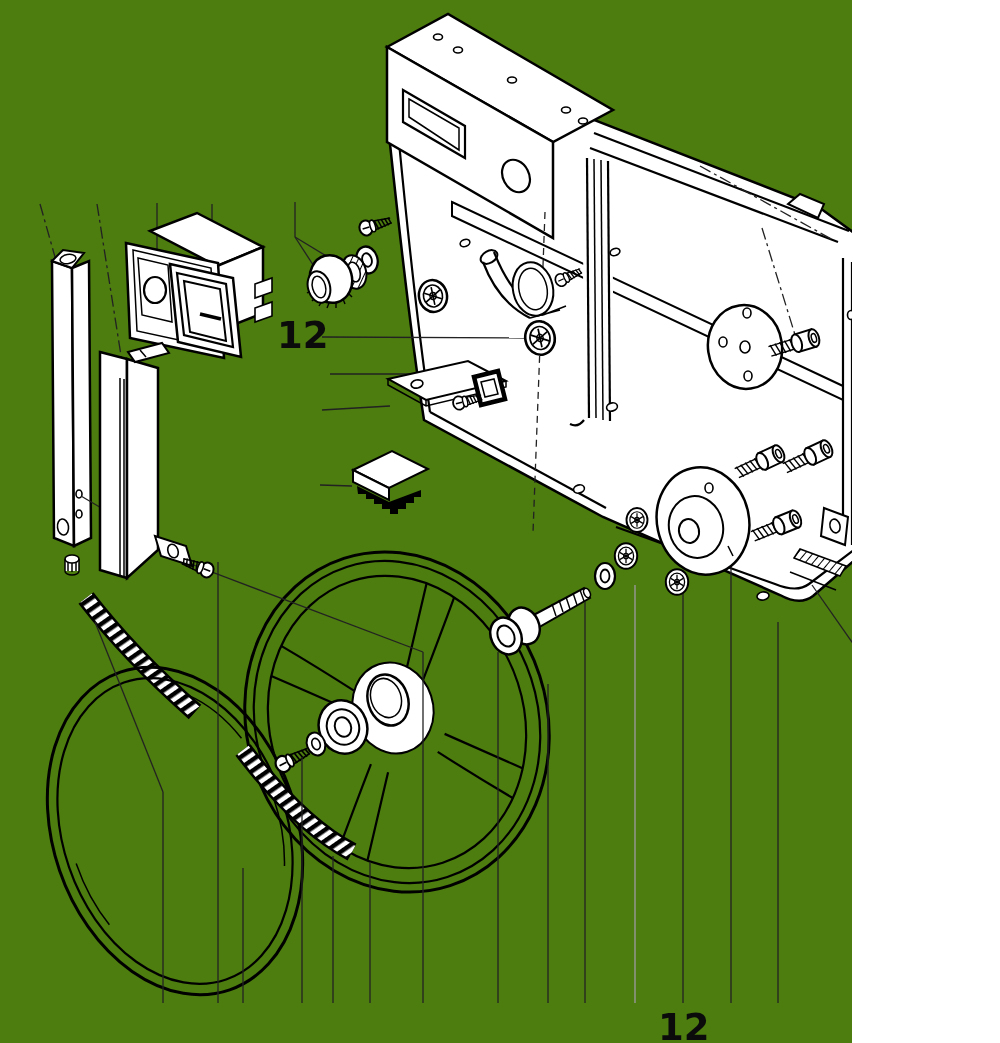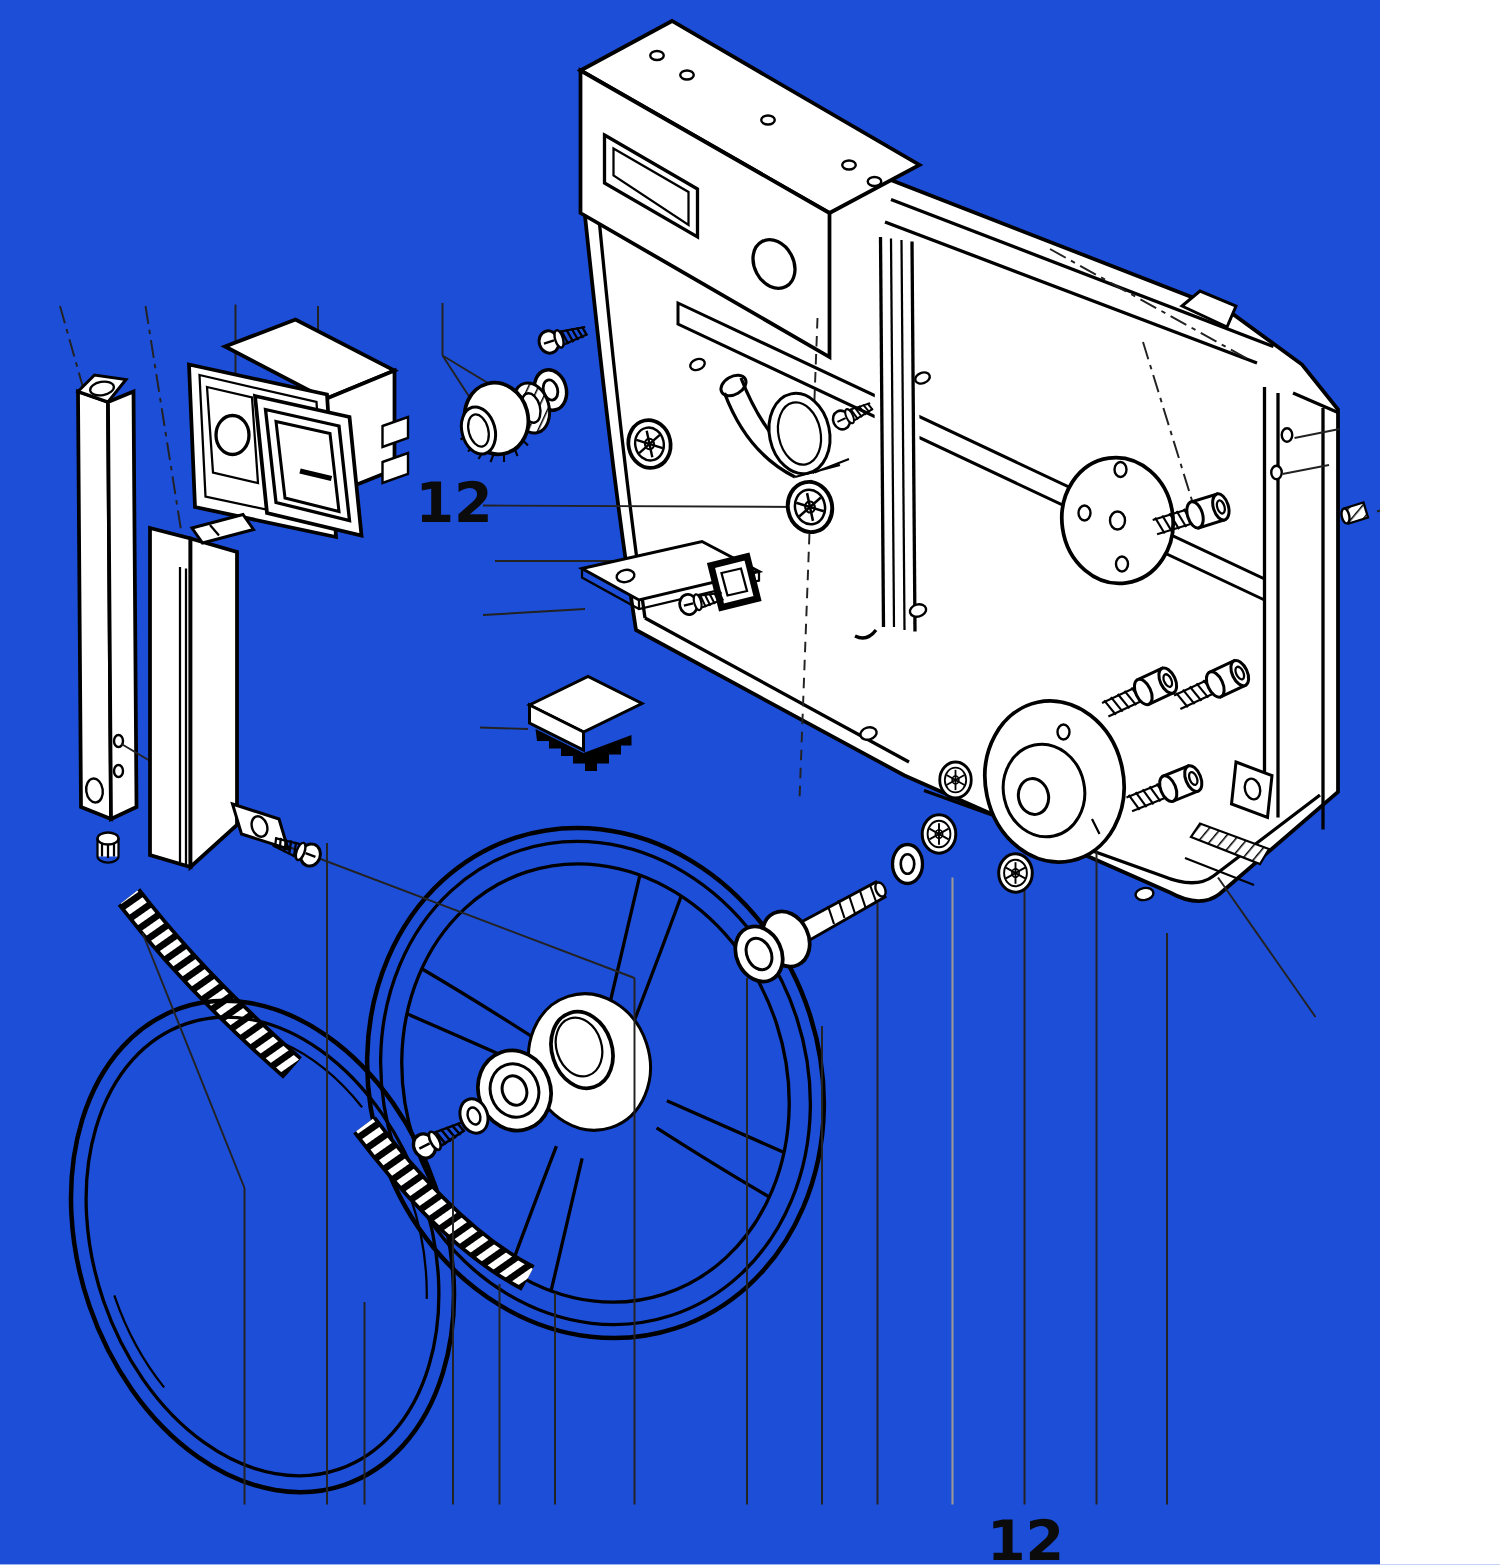--- a/index.html
+++ b/index.html
@@ -1,16 +1,16 @@
 <!DOCTYPE html>
 <html><head>
 <meta charset="utf-8">
 <style>
   html,body{margin:0;padding:0;background:#fff;}
-  #stage{position:relative;width:920px;height:1043px;background:#1d4ed8;overflow:hidden;
+  #stage{position:relative;width:852px;height:1043px;background:#4d7c0f;overflow:hidden;
          font-family:"DejaVu Sans","Liberation Sans",sans-serif;}
   svg{display:block}
   .callout{font-family:"DejaVu Sans","Liberation Sans",sans-serif;font-weight:bold;font-size:37px;fill:#0b0b0b;}
   .wf{fill:#fff;stroke:#000;stroke-width:2.5;}
   .wf2{fill:#fff;stroke:#000;stroke-width:2;}
   .wf1{fill:#fff;stroke:#000;stroke-width:1.6;}
   .ln{fill:none;stroke:#000;stroke-width:2.2;}
   .ln3{fill:none;stroke:#000;stroke-width:3;}
   .ln1{fill:none;stroke:#000;stroke-width:1.5;}
   .ld{fill:none;stroke:#222;stroke-width:1.3;}

